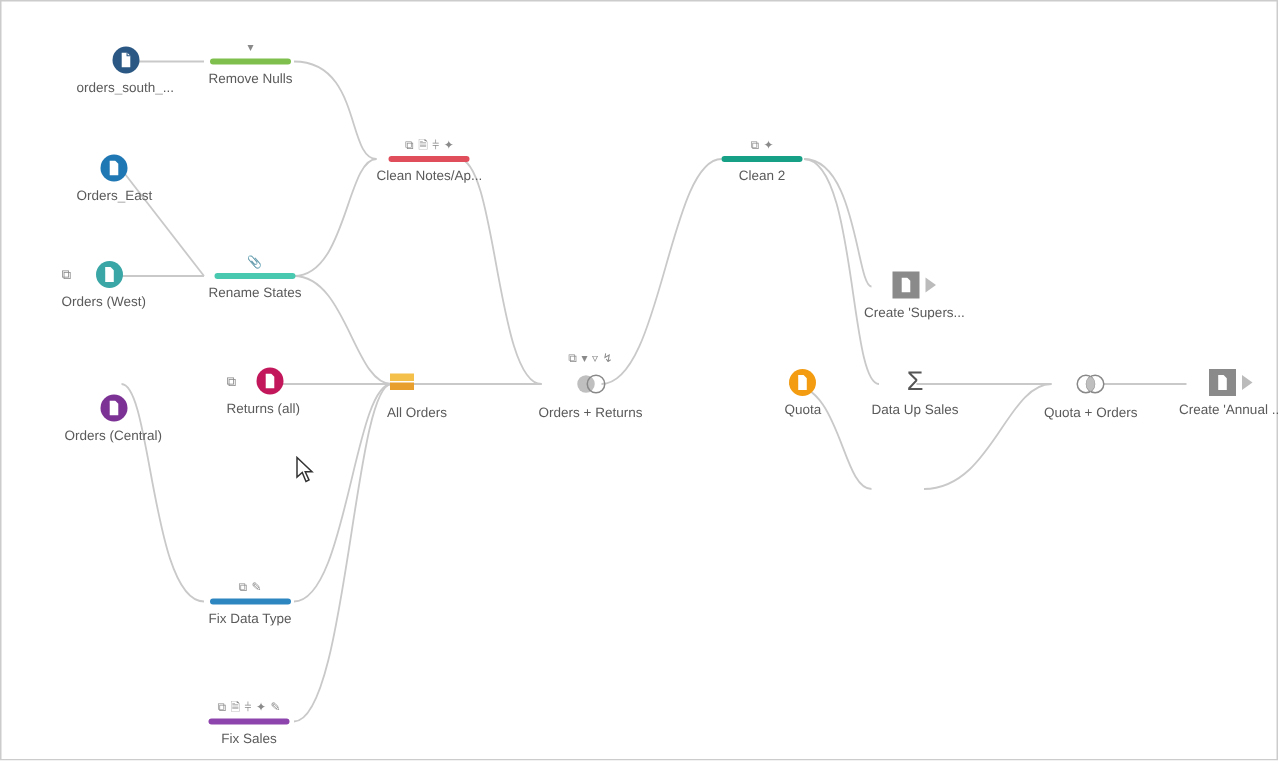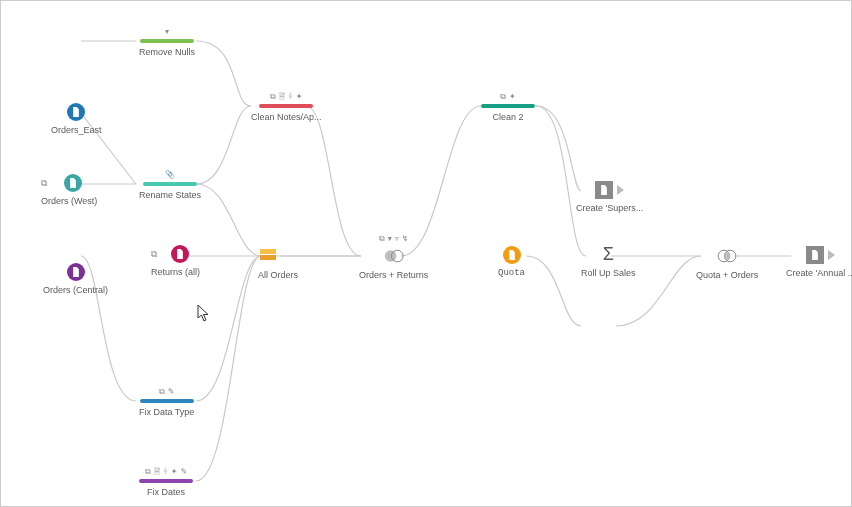--- a/index.html
+++ b/index.html
@@ -44,20 +44,29 @@
     <path d="M400,255 C440,255 445,105 480,105"></path>
     <path d="M535,105 C570,105 570,190 580,190"></path>
     <path d="M535,105 C570,105 565,255 585,255"></path>
     <path d="M525,255 C560,255 560,325 580,325"></path>
     <path d="M615,325 C660,325 670,255 700,255"></path>
     <path d="M610,255 L700,255"></path>
     <path d="M735,255 L790,255"></path>
   </g>
 </svg>
 
+<div class="node" style="left:50px;top:30px;">
+  <div class="shape input-circle c-darkblue">
+    <svg class="doc-svg" viewBox="0 0 12 14">
+          <path d="M2 0h5l3 3v11H2z" fill="#fff"></path>
+          <path d="M7 0v3h3" fill="none" stroke="#2a5783" stroke-width="1"></path>
+        </svg>
+  </div>
+  <div class="lbl">orders_south_...</div>
+</div>
 
 <div class="node" style="left:50px;top:102px;">
   <div class="shape input-circle c-blue">
     <svg class="doc-svg" viewBox="0 0 12 14">
           <path d="M2 0h5l3 3v11H2z" fill="#fff"></path>
         </svg>
   </div>
   <div class="lbl">Orders_East</div>
 </div>
 
@@ -87,21 +96,21 @@
     <span style="color:#888;font-size:9px;">⧉</span>
     <div class="shape input-circle c-magenta">
       <svg class="doc-svg" viewBox="0 0 12 14">
             <path d="M2 0h5l3 3v11H2z" fill="#fff"></path>
           </svg>
     </div>
   </div>
   <div class="lbl">Returns (all)</div>
 </div>
 
-<div class="node" style="left:497px;top:245px;font-family:Liberation Mono, monospace;">
+<div class="node" style="left:522px;top:245px;">
   <div class="shape input-circle" style="background:#f39c12;">
     <svg class="doc-svg" viewBox="0 0 12 14">
           <path d="M2 0h5l3 3v11H2z" fill="#fff"></path>
         </svg>
   </div>
   <div class="lbl">Quota</div>
 </div>
 
 <div class="node" style="left:138px;top:27px;">
   <div class="clean-wrap">
@@ -151,21 +160,21 @@
   <div class="clean-wrap">
     <div class="mini-icons">
           <span>⧉</span>
           <span>🗎</span>
           <span>⫩</span>
           <span>✦</span>
           <span>✎</span>
         </div>
     <div class="clean-bar c-purplebar"></div>
   </div>
-  <div class="lbl">Fix Dates</div>
+  <div class="lbl">Fix Sales</div>
 </div>
 
 <div class="node" style="left:480px;top:92px;">
   <div class="clean-wrap">
     <div class="mini-icons">
           <span>⧉</span>
           <span>✦</span>
         </div>
     <div class="clean-bar c-tealbar"></div>
   </div>
@@ -195,21 +204,21 @@
             <circle cx="8" cy="8" r="7" fill="#bfbfbf"></circle>
             <circle cx="16" cy="8" r="7" fill="none" stroke="#888" stroke-width="1.2"></circle>
           </svg>
     </div>
   </div>
   <div class="lbl" style="max-width:90px;">Orders + Returns</div>
 </div>
 
 <div class="node" style="left:580px;top:243px;">
   <div class="agg-icon" style="font-size:18px;color:#555;margin:0 auto;">Σ</div>
-  <div class="lbl" style="max-width:80px;">Roll Up Sales</div>
+  <div class="lbl" style="max-width:80px;">Data Up Sales</div>
 </div>
 
 
 <div class="node" style="left:575px;top:180px;">
   <div class="output-row">
     <div class="output-icon" style="background:#8a8a8a;width:18px;height:18px;display:flex;align-items:center;justify-content:center;">
       <svg class="doc-svg" viewBox="0 0 12 14">
             <path d="M2 0h5l3 3v11H2z" fill="#fff"></path>
           </svg>
     </div>

